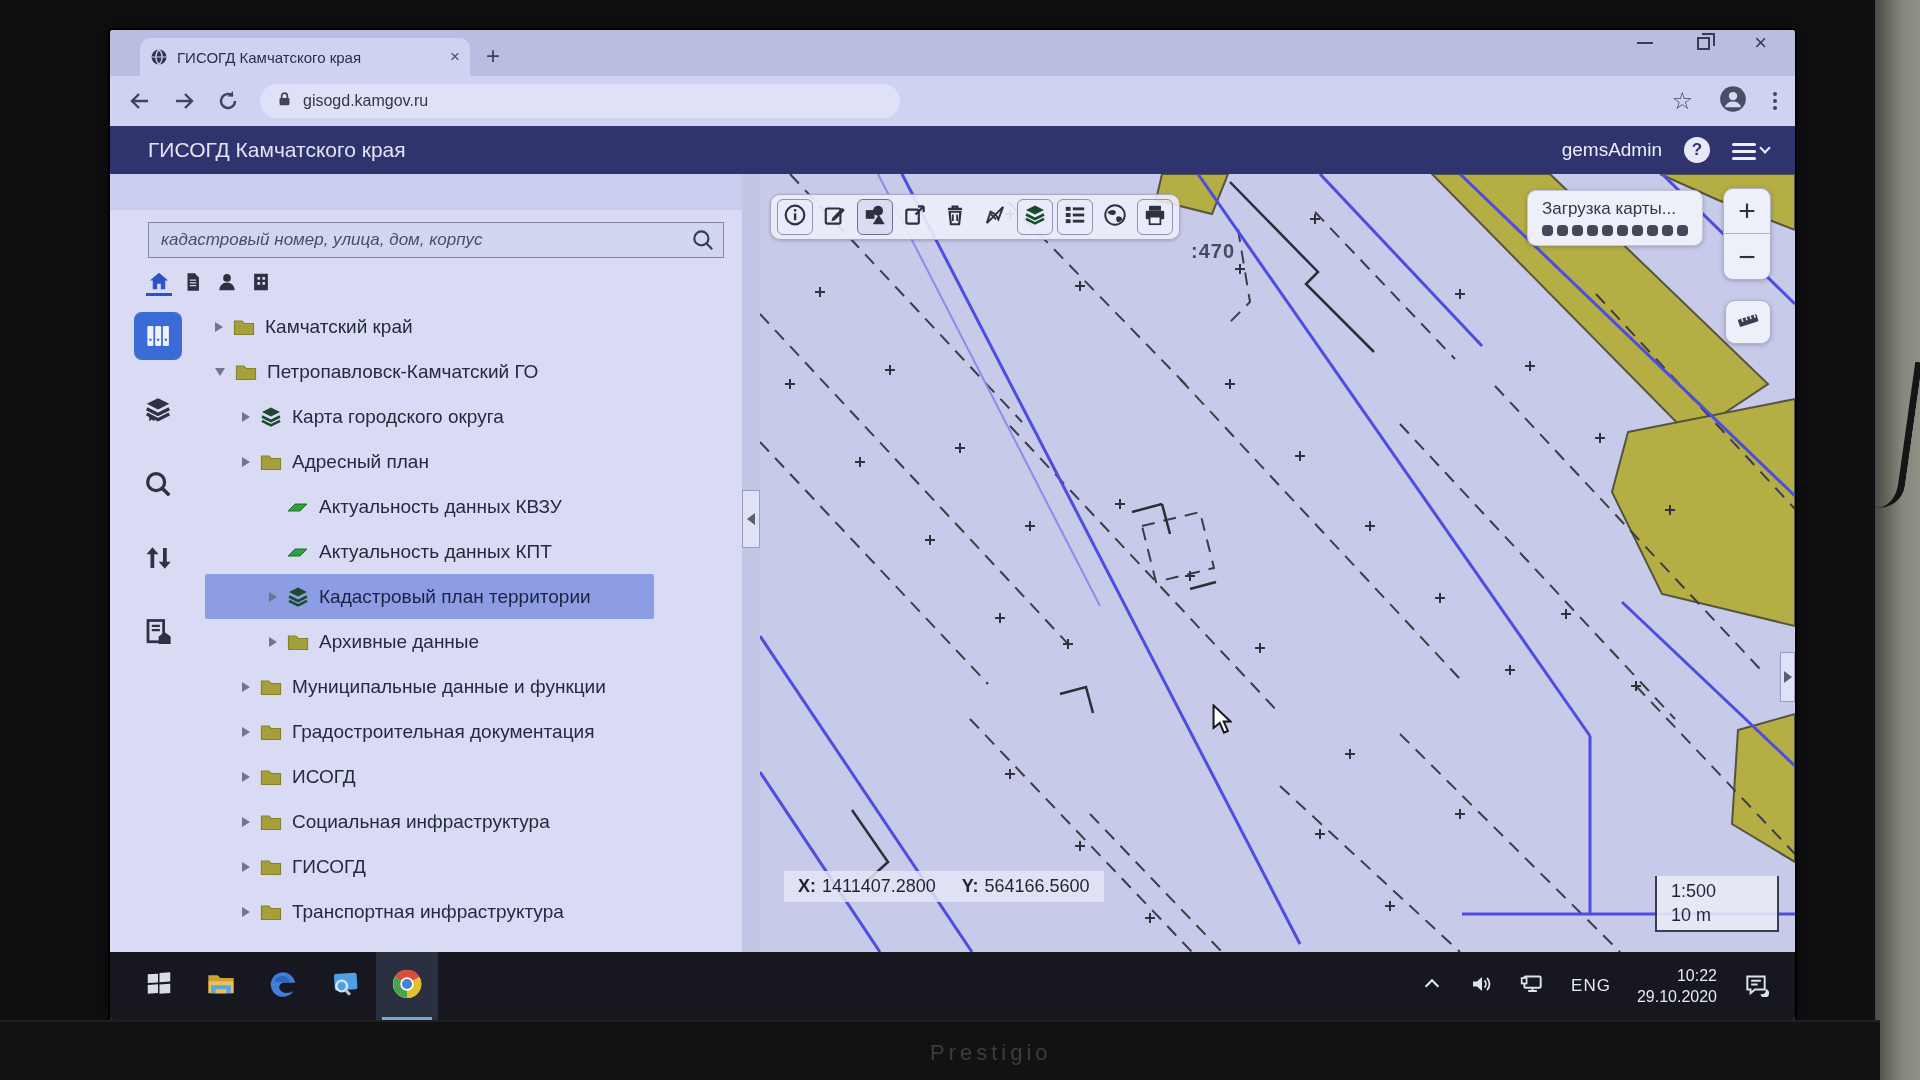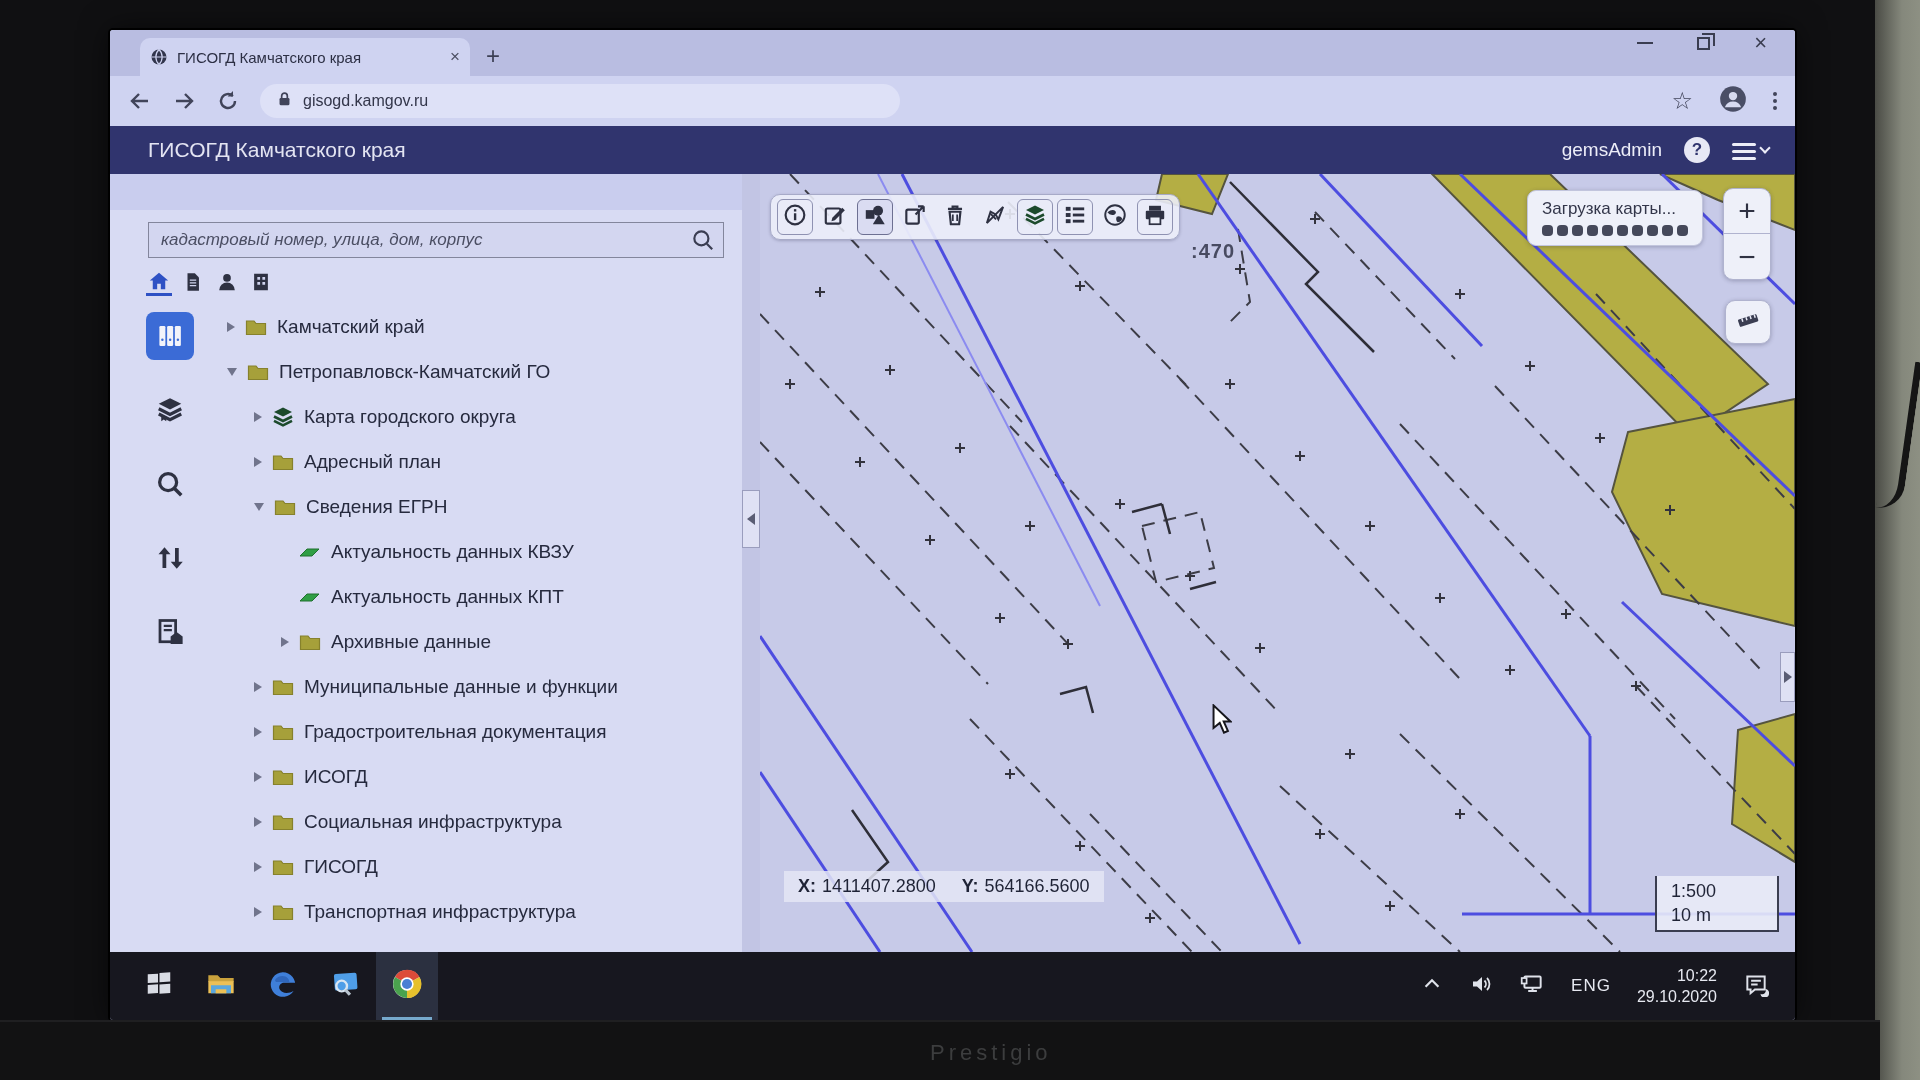--- a/index.html
+++ b/index.html
@@ -70,21 +70,21 @@
   .search-box { position:relative; }
   .search-box input { width:100%; height:36px; background:#d3d6f0; border:1px solid #83869c;
                       padding:0 40px 0 12px; font-style:italic; font-size:17px; color:#3a3d52;
                       font-family:"Liberation Sans", sans-serif; }
   .search-box input::placeholder { color:#4b4e63; opacity:1; }
   .search-ic { position:absolute; right:8px; top:5px; }
   .mini-icons { display:flex; gap:8px; padding:4px 0 6px 36px; }
   .mini-btn { width:26px; height:28px; display:flex; align-items:center; justify-content:center; }
   .mini-btn.sel { border-bottom:3px solid #2e51c4; }
 
-  .side-body { flex:1; display:flex; min-height:0;padding-left:12px; }
+  .side-body { flex:1; display:flex; min-height:0; }
   .rail { width:95px; display:flex; flex-direction:column; align-items:center; gap:26px; padding-top:10px; }
   .rail-btn { width:48px; height:48px; border-radius:8px; display:flex; align-items:center; justify-content:center; }
   .rail-btn.sel { background:#3b6bd6; }
 
   .tree { flex:1; overflow:hidden; padding-top:2px; }
   .trow { height:45px; display:flex; align-items:center; gap:9px; font-size:19px; color:#262a3e;
           margin-right:88px; border-radius:2px; padding-left:10px; }
   .trow.sel { background:#8d9de4; color:#1d2140; }
   .chev { width:0; height:0; flex:none; }
   .chev.right { border-left:8px solid #70748c; border-top:5.5px solid transparent; border-bottom:5.5px solid transparent; }
@@ -337,40 +337,42 @@
                   </svg></span>
                 <span>Карта городского округа</span>
               </div>
               <div class="trow" style="padding-left: 37px;">
                 <span class="chev right"></span>
                 <span class="ticon"><svg viewBox="0 0 24 24" width="24" height="24">
                     <path d="M2.5 6 h7.5 l2 2.5 h9.5 v11 h-19z" fill="#a6a03a" stroke="#86812c" stroke-width="1.2"></path>
                   </svg></span>
                 <span>Адресный план</span>
               </div>
-              <div class="trow" style="padding-left: 37px;">
-                <span class="chev down"></span>
-                <span class="ticon"><svg viewBox="0 0 24 24" width="24" height="24">
-                    <path d="M2.5 6 h7.5 l2 2.5 h9.5 v11 h-19z" fill="#a6a03a" stroke="#86812c" stroke-width="1.2"></path>
-                  </svg></span>
-                <span>Сведения ЕГРН</span>
-              </div>
               <div class="trow" style="padding-left: 64px;">
                 <span class="chev none"></span>
                 <span class="ticon"><svg viewBox="0 0 24 24" width="24" height="24">
                     <polygon points="2,16 9,9 21,9 14,16" fill="#2f9e44" stroke="#20702f" stroke-width="1"></polygon>
                   </svg></span>
                 <span>Актуальность данных КВЗУ</span>
               </div>
               <div class="trow" style="padding-left: 64px;">
                 <span class="chev none"></span>
                 <span class="ticon"><svg viewBox="0 0 24 24" width="24" height="24">
                     <polygon points="2,16 9,9 21,9 14,16" fill="#2f9e44" stroke="#20702f" stroke-width="1"></polygon>
                   </svg></span>
                 <span>Актуальность данных КПТ</span>
+              </div>
+              <div class="trow sel" style="padding-left: 64px;">
+                <span class="chev right"></span>
+                <span class="ticon"><svg viewBox="0 0 24 24" width="24" height="24">
+                    <path d="M12 2.5 L21 7 12 11.5 3 7Z" fill="#1c4a2c"></path>
+                    <path d="M3 11.5 l9 4.5 9-4.5" stroke="#1c4a2c" stroke-width="2.6" fill="none"></path>
+                    <path d="M3 15.8 l9 4.5 9-4.5" stroke="#1c4a2c" stroke-width="2.6" fill="none"></path>
+                  </svg></span>
+                <span>Кадастровый план территории</span>
               </div>
               <div class="trow" style="padding-left: 64px;">
                 <span class="chev right"></span>
                 <span class="ticon"><svg viewBox="0 0 24 24" width="24" height="24">
                     <path d="M2.5 6 h7.5 l2 2.5 h9.5 v11 h-19z" fill="#a6a03a" stroke="#86812c" stroke-width="1.2"></path>
                   </svg></span>
                 <span>Архивные данные</span>
               </div>
               <div class="trow" style="padding-left: 37px;">
                 <span class="chev right"></span>

